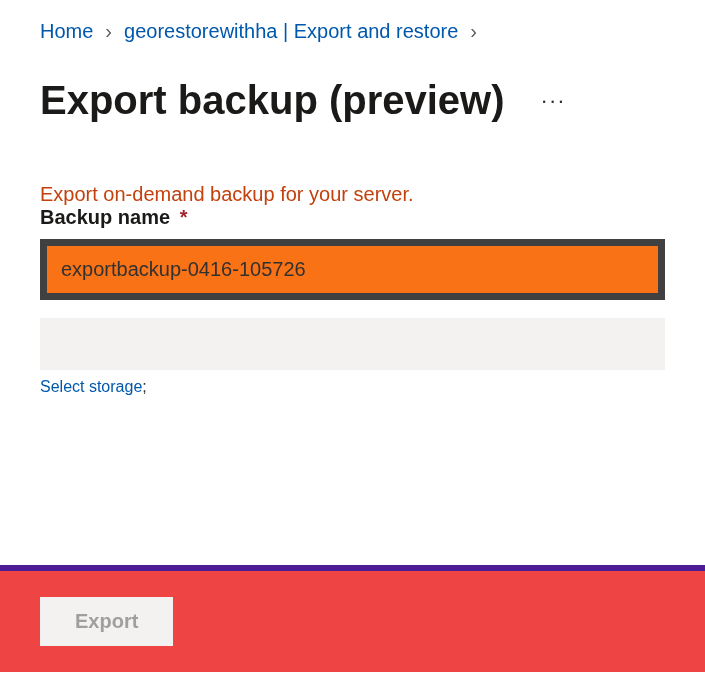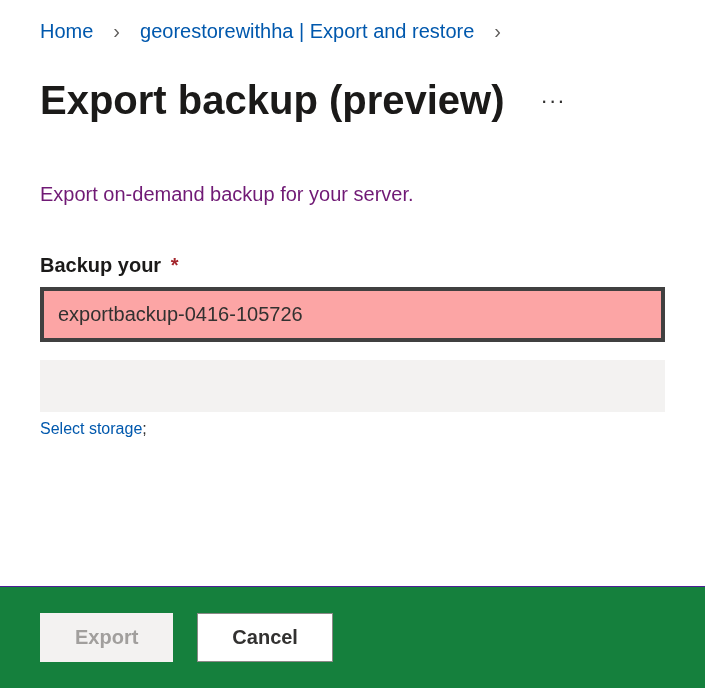--- a/index.html
+++ b/index.html
@@ -11,21 +11,21 @@
       color: #323130;
       overflow: hidden;
     }
     .page {
       padding: 20px 40px 0 40px;
       height: calc(100% - 110px);
     }
     .breadcrumb {
       display: flex;
       align-items: center;
-      gap: 20px;
+      gap: 12px;
       font-size: 20px;
       margin-bottom: 12px;
       flex-wrap: wrap;
     }
     .breadcrumb a {
       color: #0058ad;
       text-decoration: none;
       cursor: pointer;
     }
     .breadcrumb-sep {
@@ -47,43 +47,42 @@
     }
     .more-btn {
       font-size: 22px;
       color: #323130;
       cursor: pointer;
       letter-spacing: 1px;
       padding: 4px 8px;
     }
     .desc {
       font-size: 20px;
-      color: #701a75;
-      margin-bottom: 48px;
+      color: #c2410c;
     }
     .field-label {
       font-size: 20px;
       font-weight: 600;
       color: #1b1a19;
       margin-bottom: 10px;
     }
     .field-label.muted {
       font-weight: 400;
       color: #605e5c;
     }
     .req {
       color: #a4262c;
       margin-left: 4px;
     }
     .text-input {
       width: 100%;
       font-size: 20px;
       padding: 12px 14px;
-      border: 4px solid #404040;
-      background: #fca5a5;
+      border: 7px solid #404040;
+      background: #f97316;
       color: #323130;
       font-family: inherit;
       margin-bottom: 18px;
     }
     .text-input.readonly {
       background: #f3f2f1;
       border: 1px solid #f3f2f1;
       color: #605e5c;
       height: 52px;
       margin-bottom: 8px;
@@ -91,28 +90,28 @@
     .link-row {
       font-size: 16px;
       color: #323130;
     }
     .link {
       color: #0058ad;
       cursor: pointer;
     }
     .footer {
       position: absolute;
-      bottom: 0;
+      bottom: 16px;
       left: 0;
       right: 0;
-      border-top: 1px solid #4c1d95;
+      border-top: 6px solid #4c1d95;
       padding: 26px 40px;
       display: flex;
       gap: 24px;
-      background: #15803d;
+      background: #ef4444;
     }
     .btn {
       font-size: 20px;
       font-weight: 600;
       padding: 12px 34px;
       background: #fff;
       border: 1px solid #8a8886;
       cursor: pointer;
       font-family: inherit;
       color: #323130;
@@ -136,28 +135,27 @@
   </nav>
 
   <div class="title-row">
     <h1>Export backup (preview)</h1>
     <span class="more-btn">···</span>
   </div>
 
   <p class="desc">Export on-demand backup for your server.</p>
 
   <div class="field-label">
-    <span>Backup your</span>
+    <span>Backup name</span>
     <span class="req">*</span>
   </div>
   <input class="text-input" type="text" value="exportbackup-0416-105726" style="">
 
   <input class="text-input readonly" type="text" readonly="" value="" style="">
 
   <div class="link-row">
     <span class="link">Select storage</span><span>;</span>
   </div>
 </div>
 
 <div class="footer">
   <button class="btn disabled" disabled="">Export</button>
-  <button class="btn">Cancel</button>
 </div>
 
 </body></html>

